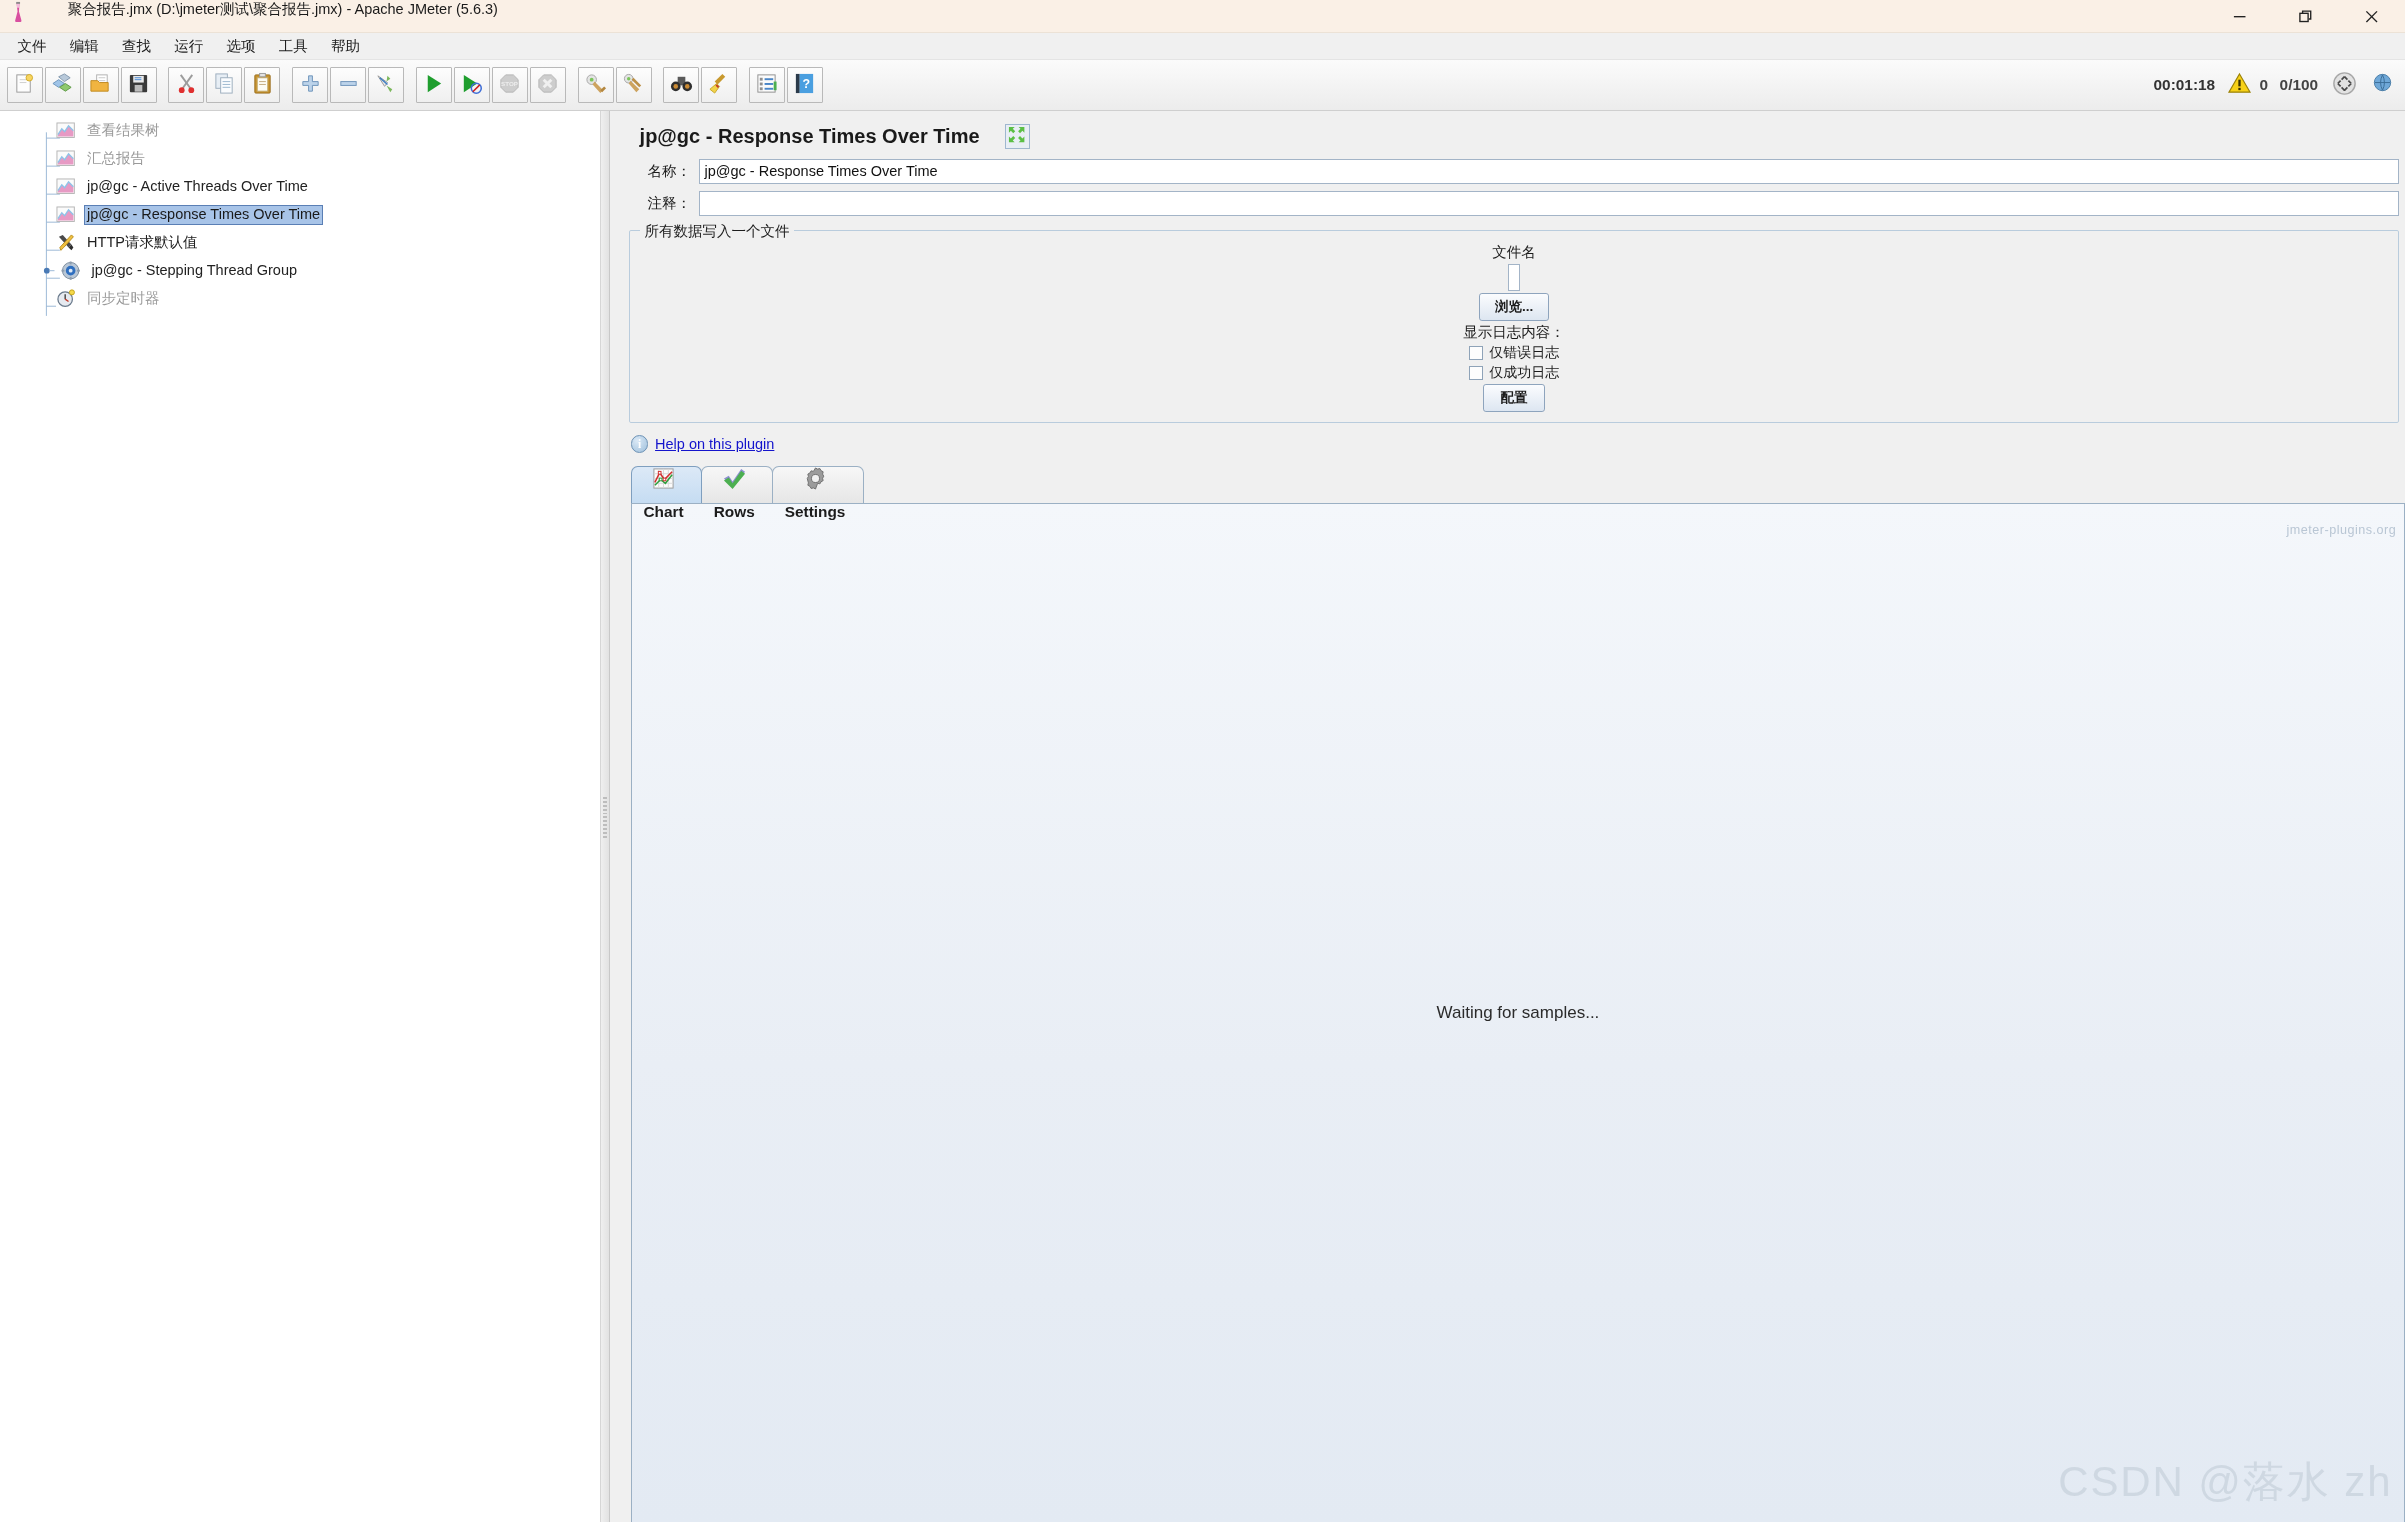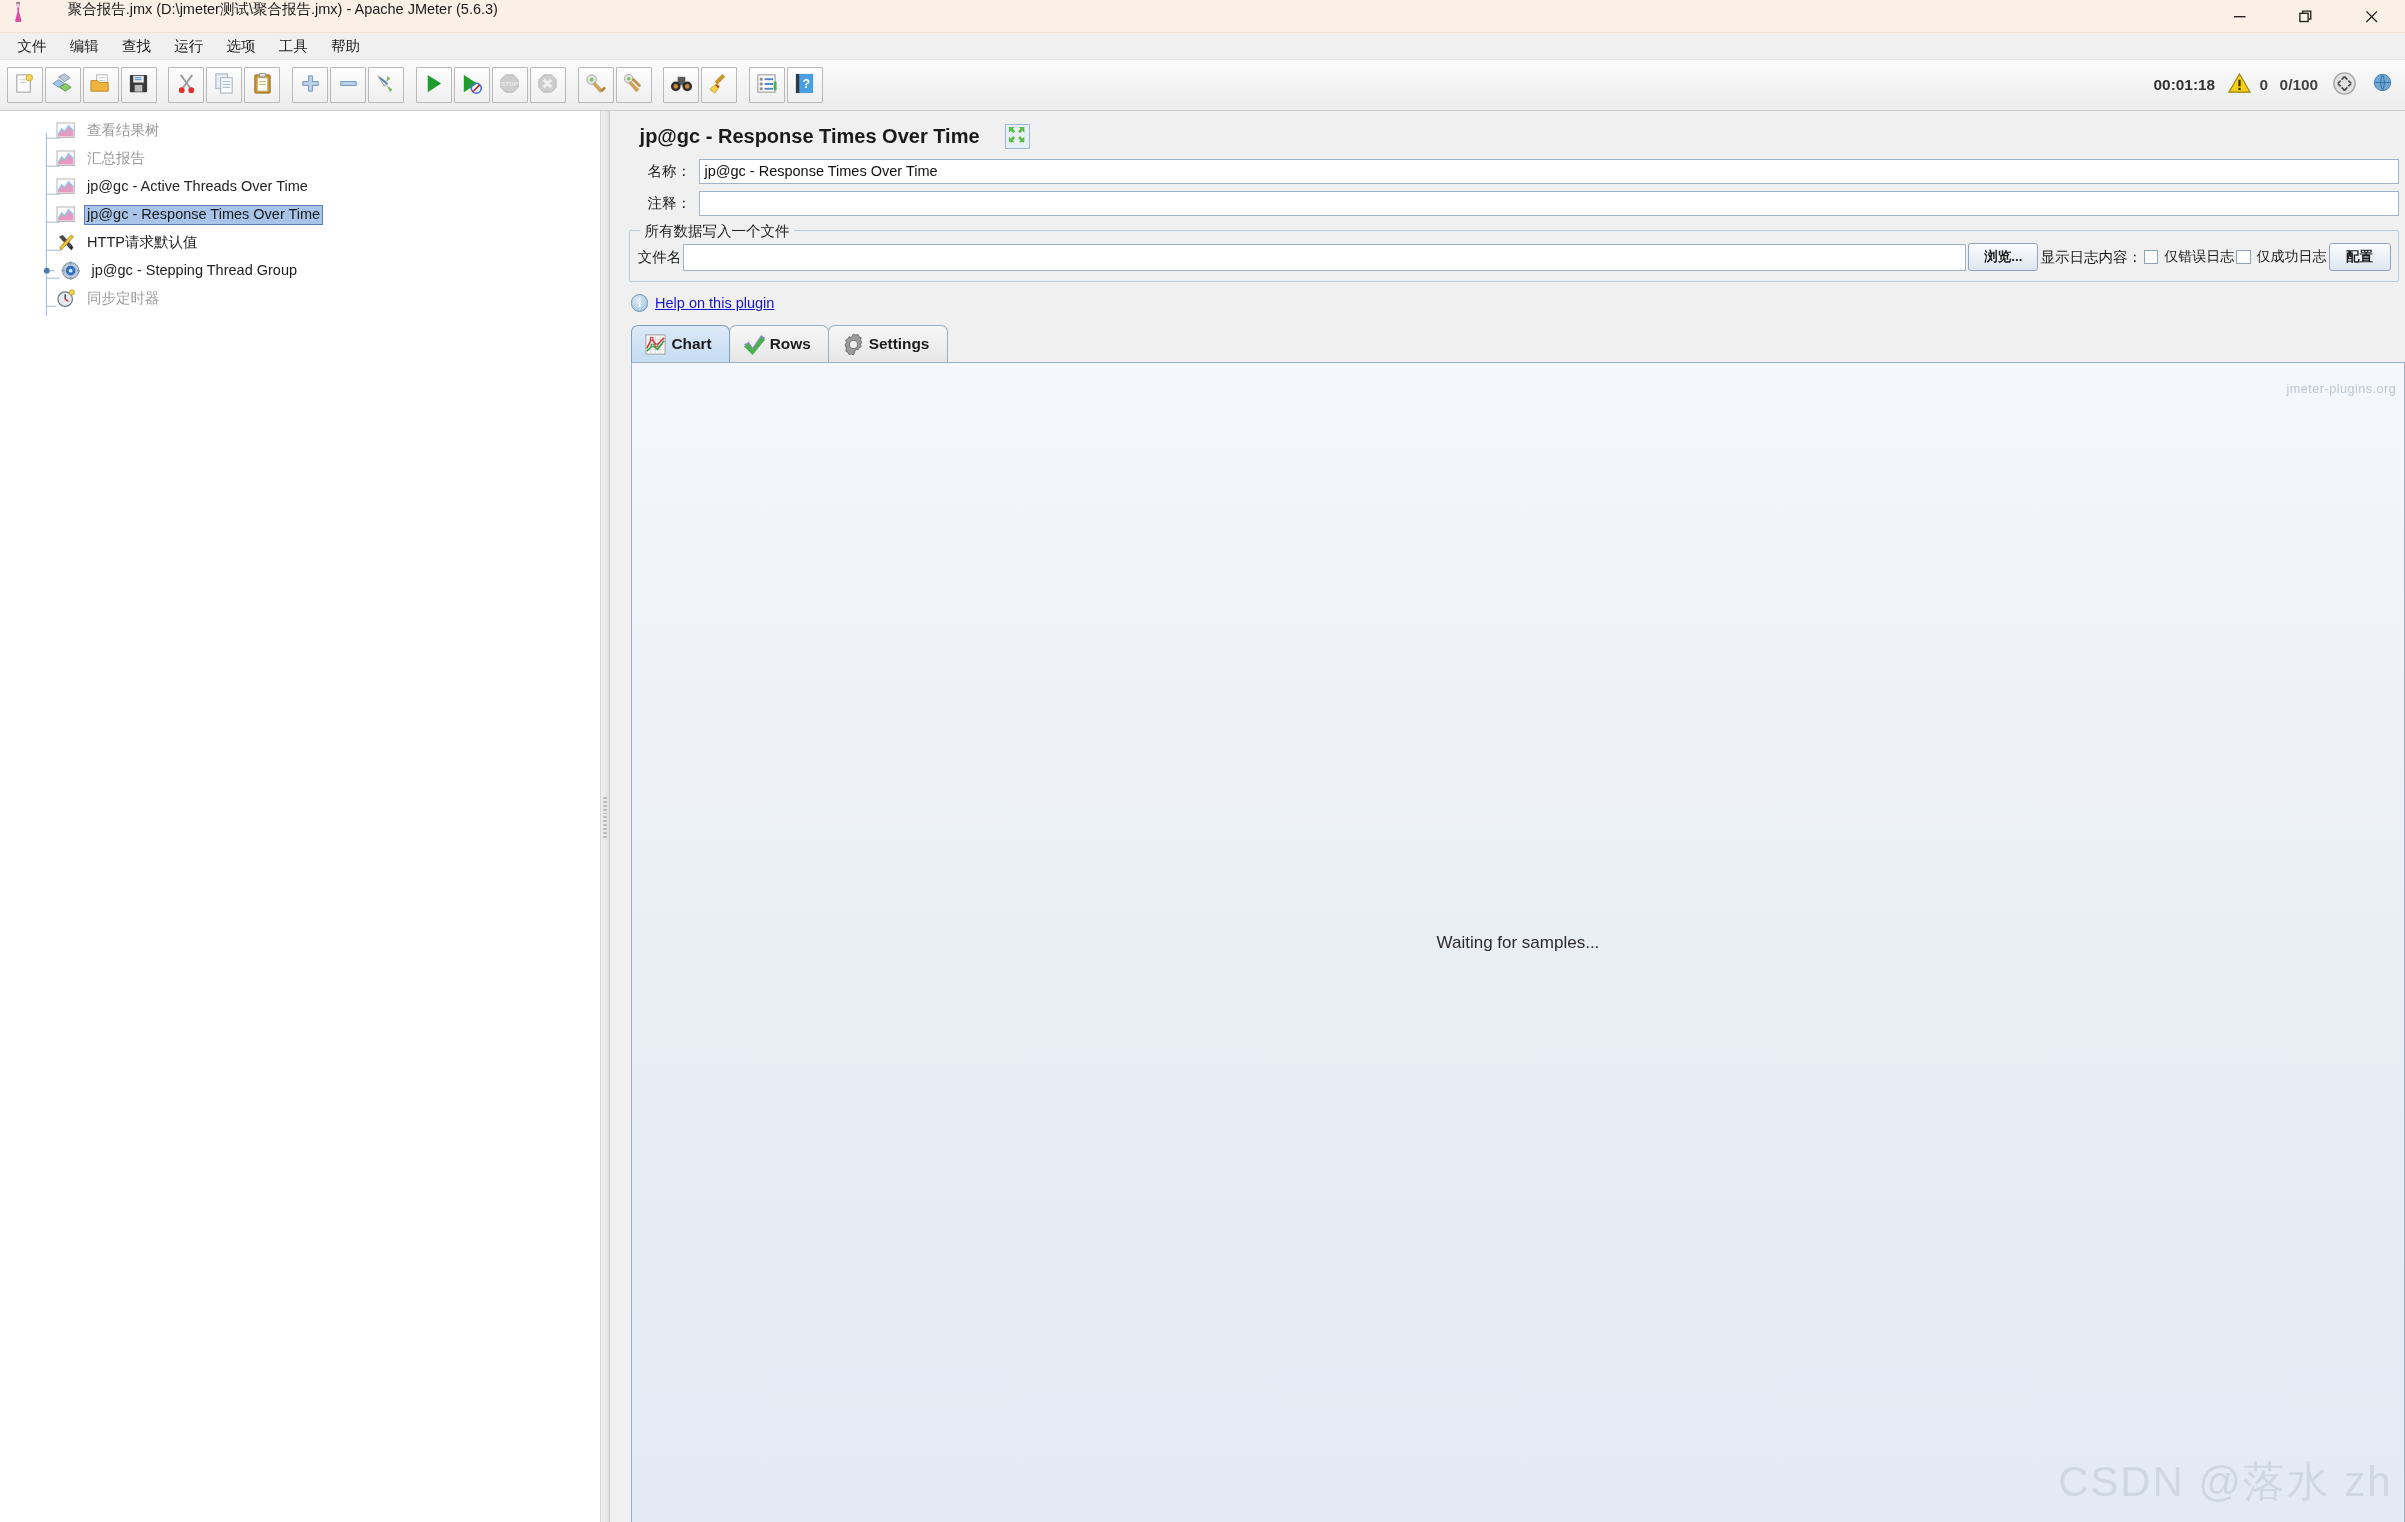--- a/index.html
+++ b/index.html
@@ -196,21 +196,21 @@
     padding: 5.8px 7.7px 9.7px 7.7px;
     position: relative;
     background: #f0f0f0;
   }
   .group-title {
     position: absolute; top: -9.7px; left: 9.7px;
     background: #f0f0f0; padding: 0 4.8px;
     font-size: 14.5px; color: #1c1c1c;
     white-space: nowrap;
   }
-  .file-row { display: flex; align-items: center; gap: 2px; margin-top: 5.8px; }
+  .file-row { display: flex; align-items: center; gap: 2px; margin-top: 5.8px; flex-direction: column; }
   .file-label { font-size: 14.5px; color: #1c1c1c; white-space: nowrap; }
   .file-input {
     flex: 1 1 auto; height: 27px;
     background: #fff; border: 1px solid #a3b4c7;
     font-size: 14.5px; padding: 0 4.8px; outline: none;
     font-family: "Liberation Sans", "DejaVu Sans", sans-serif;
   }
   .btn {
     min-width: 70px; height: 28px;
     background: linear-gradient(#fbfcfe, #dde6f1);
@@ -248,29 +248,30 @@
     font-family: "Liberation Serif", serif;
   }
 
   
   .tabs {
     display: flex; align-items: flex-end;
     margin-left: 7.7px; height: 41px;
     position: relative; z-index: 2;
   }
   .tab {
-    display: flex; align-items: center; gap: 3px;
+    display: flex; align-items: center; gap: 13px;
     height: 37px; padding: 0 17.4px 0 11.6px;
     border: 1px solid #9bb0c4;
     border-bottom: none;
     border-radius: 6.8px 6.8px 0 0;
     background: linear-gradient(#f7f7f7, #e6e6e6);
     font-size: 15.4px; font-weight: bold; color: #1c1c1c;
     margin-right: -1px;
     white-space: nowrap;
+    flex-direction: column;
   }
   .tab.active {
     background: linear-gradient(#dce9f7, #c5dcf2);
     border-color: #7f9fbf;
     z-index: 3;
   }
   .tab-icon { width: 25px; height: 25px; display: flex; align-items: center; justify-content: center; }
 
   .chart-area {
     flex: 1 1 auto;

